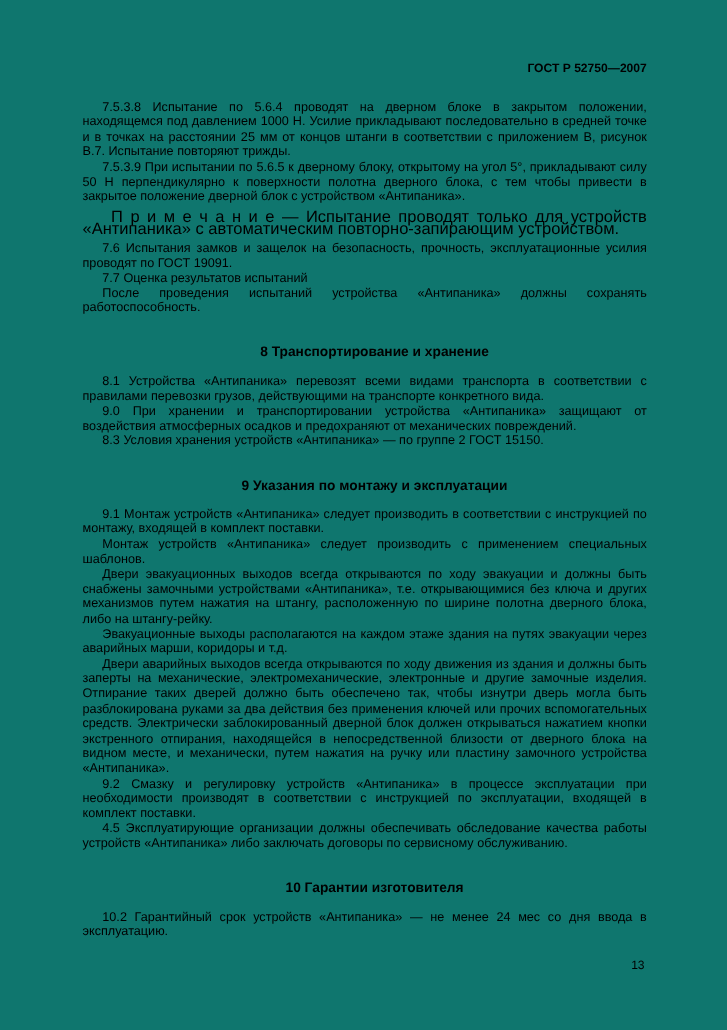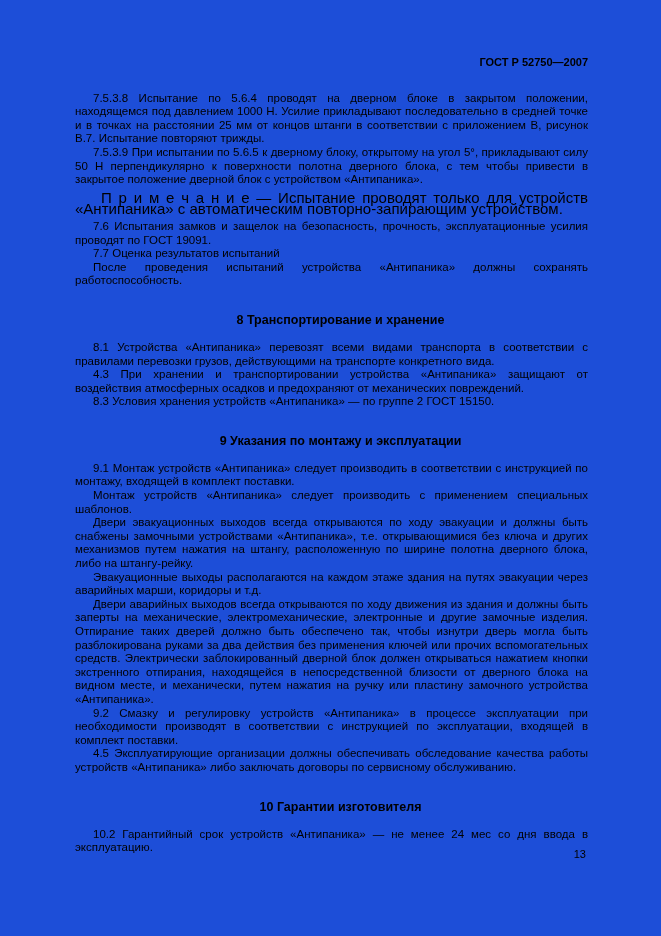--- a/index.html
+++ b/index.html
@@ -2,21 +2,21 @@
 <html><head>
 <meta charset="utf-8">
 <style>
   * { margin: 0; padding: 0; box-sizing: border-box; }
   html, body { background: #ffffff; }
   .page {
     width: 661px;
     height: 936px;
     position: relative;
     margin: 0 auto;
-    background: #1d4ed8;
+    background: #0f766e;
     color: #000000;
     font-family: "Liberation Sans", sans-serif;
     font-size: 11.5px;
     line-height: 13.6px;
     padding: 56px 73px 0 75px;
     overflow: hidden;
   }
   .doc-code {
     text-align: right;
     font-weight: bold;
@@ -37,42 +37,42 @@
   .heading {
     font-weight: bold;
     font-size: 12.5px;
     line-height: 15px;
     text-indent: 18px;
     margin: 25px 0 13px 0;
     text-align: center;
   }
   .page-number {
     position: absolute;
-    top: 848px;
+    top: 872px;
     right: 75px;
     font-size: 11px;
   }
 </style>
 </head>
 <body>
 
 <div class="page">
 
   <div class="doc-code">ГОСТ Р 52750—2007</div>
 
   <div class="para">7.5.3.8 Испытание по 5.6.4 проводят на дверном блоке в закрытом положении, находящемся под давлением 1000 Н. Усилие прикладывают последовательно в средней точке и в точках на расстоянии 25 мм от концов штанги в соответствии с приложением В, рисунок В.7. Испытание повторяют трижды.</div>
   <div class="para">7.5.3.9 При испытании по 5.6.5 к дверному блоку, открытому на угол 5°, прикладывают силу 50 Н перпендикулярно к поверхности полотна дверного блока, с тем чтобы привести в закрытое положение дверной блок с устройством «Антипаника».</div>
   <div class="note">П р и м е ч а н и е — Испытание проводят только для устройств «Антипаника» с автоматическим повторно-запирающим устройством.</div>
   <div class="para">7.6 Испытания замков и защелок на безопасность, прочность, эксплуатационные усилия проводят по ГОСТ 19091.</div>
   <div class="para">7.7 Оценка результатов испытаний</div>
   <div class="para">После проведения испытаний устройства «Антипаника» должны сохранять работоспособность.</div>
 
   <div class="heading">8 Транспортирование и хранение</div>
   <div class="para">8.1 Устройства «Антипаника» перевозят всеми видами транспорта в соответствии с правилами перевозки грузов, действующими на транспорте конкретного вида.</div>
-  <div class="para">4.3 При хранении и транспортировании устройства «Антипаника» защищают от воздействия атмосферных осадков и предохраняют от механических повреждений.</div>
+  <div class="para">9.0 При хранении и транспортировании устройства «Антипаника» защищают от воздействия атмосферных осадков и предохраняют от механических повреждений.</div>
   <div class="para">8.3 Условия хранения устройств «Антипаника» — по группе 2 ГОСТ 15150.</div>
 
   <div class="heading">9 Указания по монтажу и эксплуатации</div>
   <div class="para">9.1 Монтаж устройств «Антипаника» следует производить в соответствии с инструкцией по монтажу, входящей в комплект поставки.</div>
   <div class="para">Монтаж устройств «Антипаника» следует производить с применением специальных шаблонов.</div>
   <div class="para">Двери эвакуационных выходов всегда открываются по ходу эвакуации и должны быть снабжены замочными устройствами «Антипаника», т.е. открывающимися без ключа и других механизмов путем нажатия на штангу, расположенную по ширине полотна дверного блока, либо на штангу-рейку.</div>
   <div class="para">Эвакуационные выходы располагаются на каждом этаже здания на путях эвакуации через аварийных марши, коридоры и т.д.</div>
   <div class="para">Двери аварийных выходов всегда открываются по ходу движения из здания и должны быть заперты на механические, электромеханические, электронные и другие замочные изделия. Отпирание таких дверей должно быть обеспечено так, чтобы изнутри дверь могла быть разблокирована руками за два действия без применения ключей или прочих вспомогательных средств. Электрически заблокированный дверной блок должен открываться нажатием кнопки экстренного отпирания, находящейся в непосредственной близости от дверного блока на видном месте, и механически, путем нажатия на ручку или пластину замочного устройства «Антипаника».</div>
   <div class="para">9.2 Смазку и регулировку устройств «Антипаника» в процессе эксплуатации при необходимости производят в соответствии с инструкцией по эксплуатации, входящей в комплект поставки.</div>
   <div class="para">4.5 Эксплуатирующие организации должны обеспечивать обследование качества работы устройств «Антипаника» либо заключать договоры по сервисному обслуживанию.</div>

